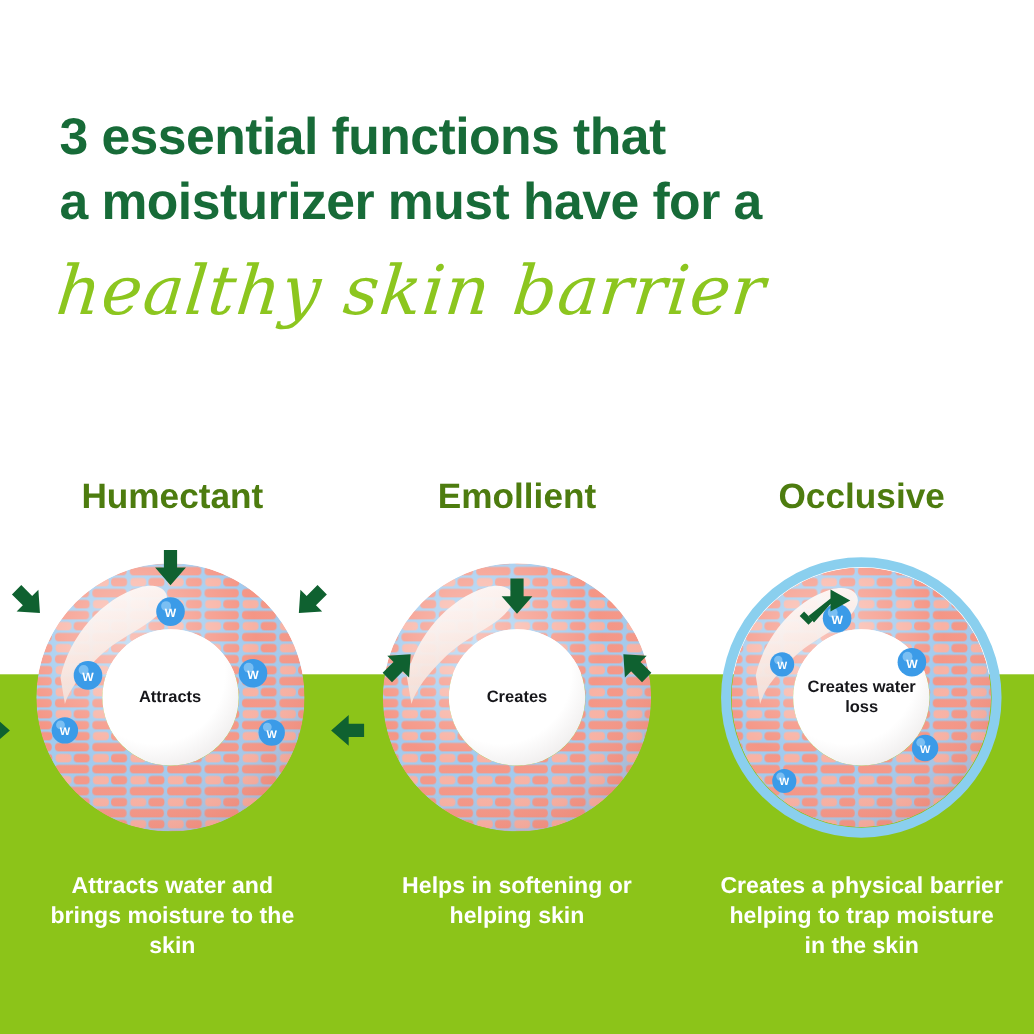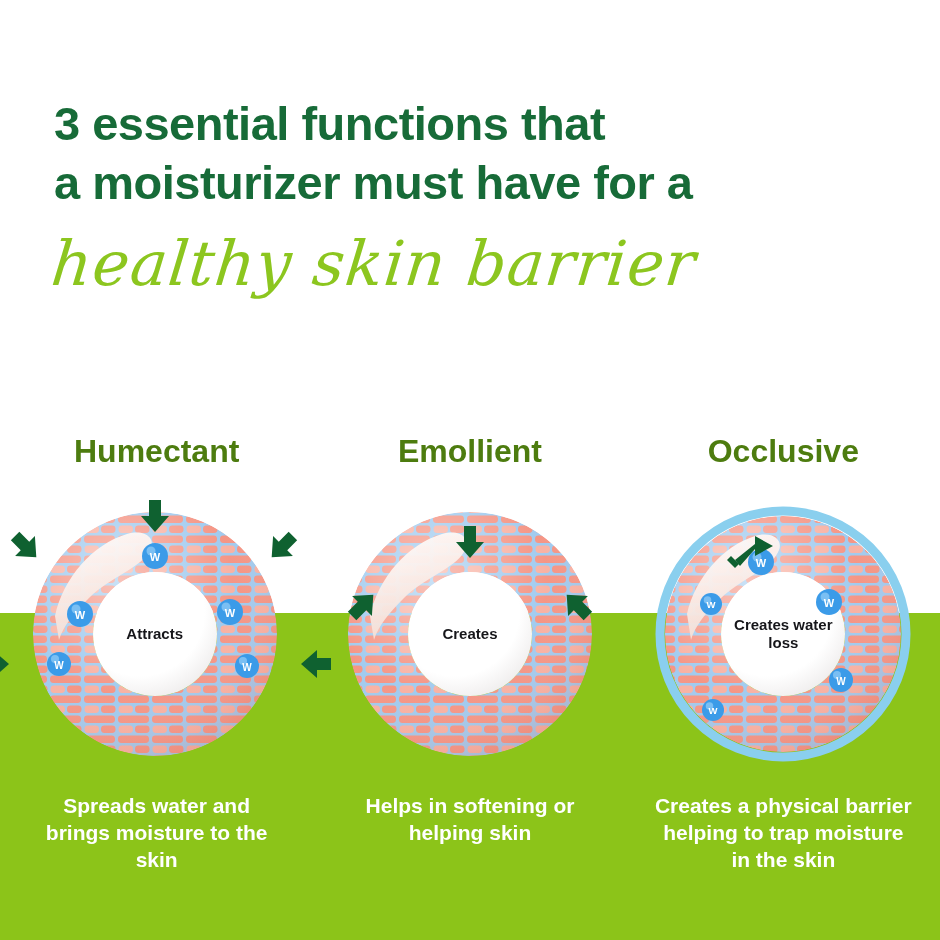--- a/index.html
+++ b/index.html
@@ -231,21 +231,21 @@
             <g transform="translate(-22,170) rotate(-90)">
               <path d="M-6,-14 h12 v14 h8 l-14,16 l-14,-16 h8 Z"></path>
             </g>
             <g transform="translate(302,170) rotate(90)">
               <path d="M-6,-14 h12 v14 h8 l-14,16 l-14,-16 h8 Z"></path>
             </g>
           </g>
         </svg>
         <div class="center-label">Attracts</div>
       </div>
-      <div class="caption">Spreads water and brings moisture to the skin</div>
+      <div class="caption">Attracts water and brings moisture to the skin</div>
     </div>
 
     <div class="column col-2">
       <div class="col-title">Emollient</div>
       <div class="diagram-wrap">
         <svg class="diagram-svg" viewBox="0 0 280 280">
           <defs>
             <radialGradient id="innerGrad2" cx="38%" cy="32%" r="72%">
               <stop offset="0%" stop-color="#ffffff"></stop>
               <stop offset="72%" stop-color="#ffffff"></stop>

